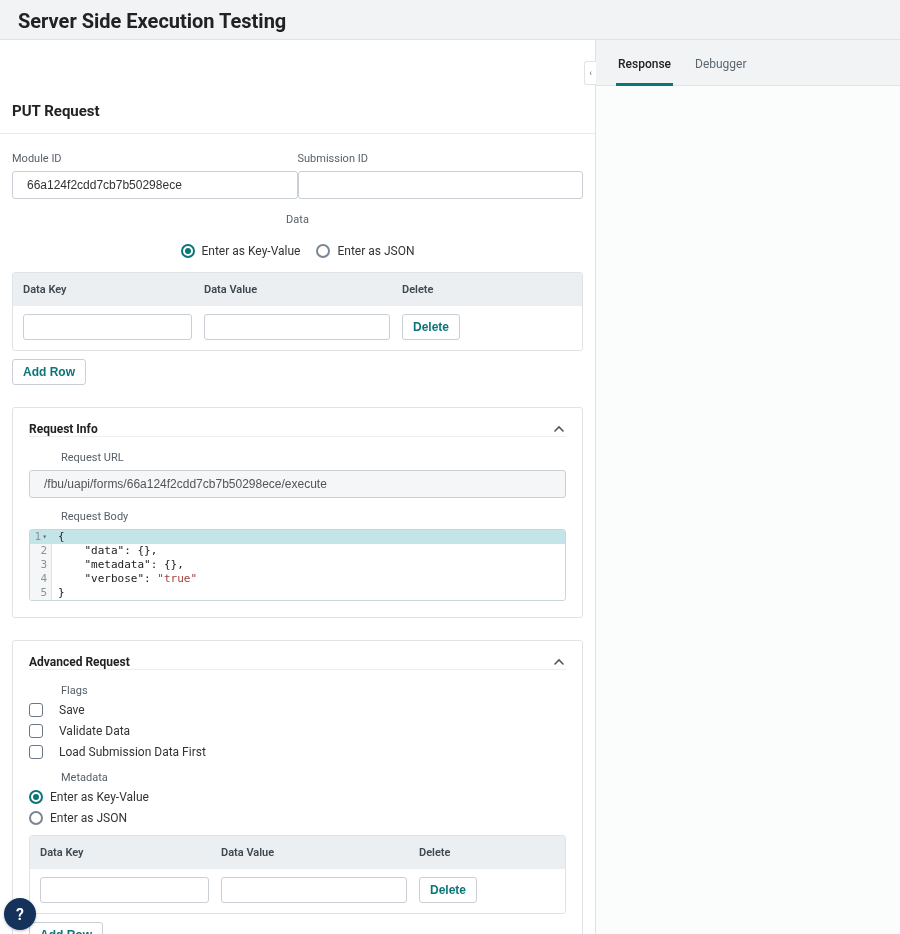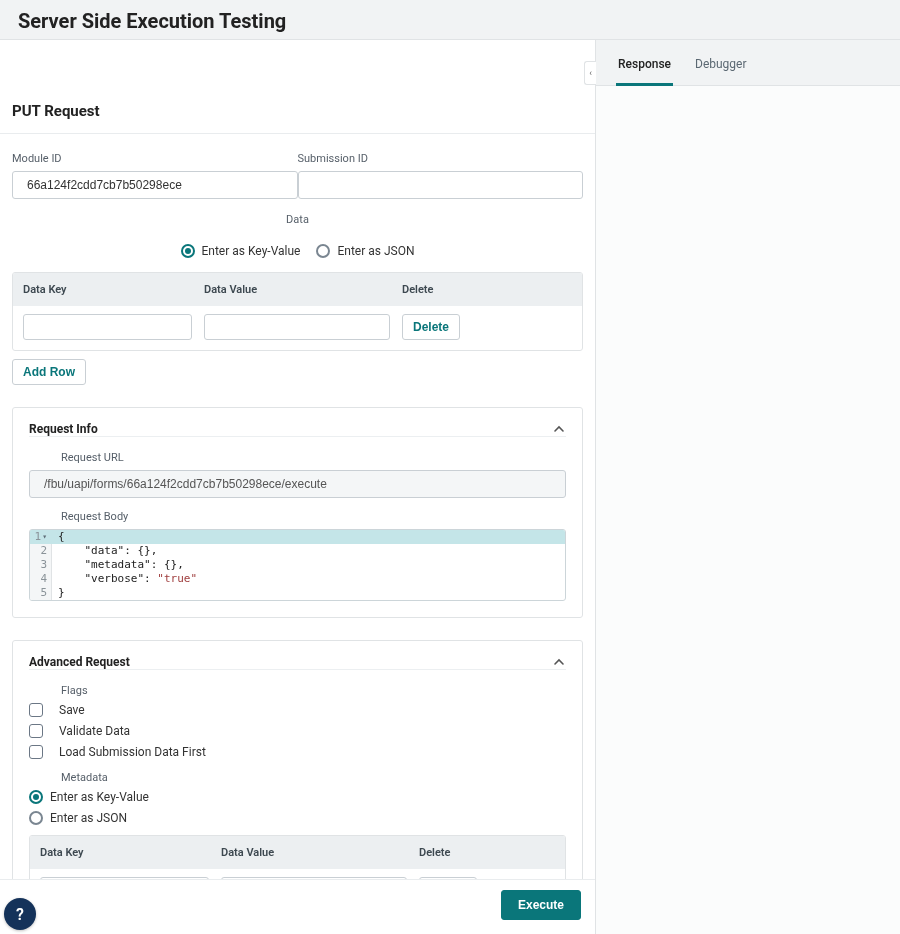--- a/index.html
+++ b/index.html
@@ -341,23 +341,20 @@
               <div class="kv-col-del"><button class="btn">Delete</button></div>
             </div>
           </div>
           <div class="addrow-wrap">
             <button class="btn">Add Row</button>
           </div>
         </div>
       </div>
     </div>
 
-    <div class="footer">
-      <button class="btn btn-primary">Execute</button>
-    </div>
   </div>
 
   <div class="right">
     <div class="tabbar">
       <div class="tab active">Response</div>
       <div class="tab">Debugger</div>
     </div>
   </div>
 </div>
 

